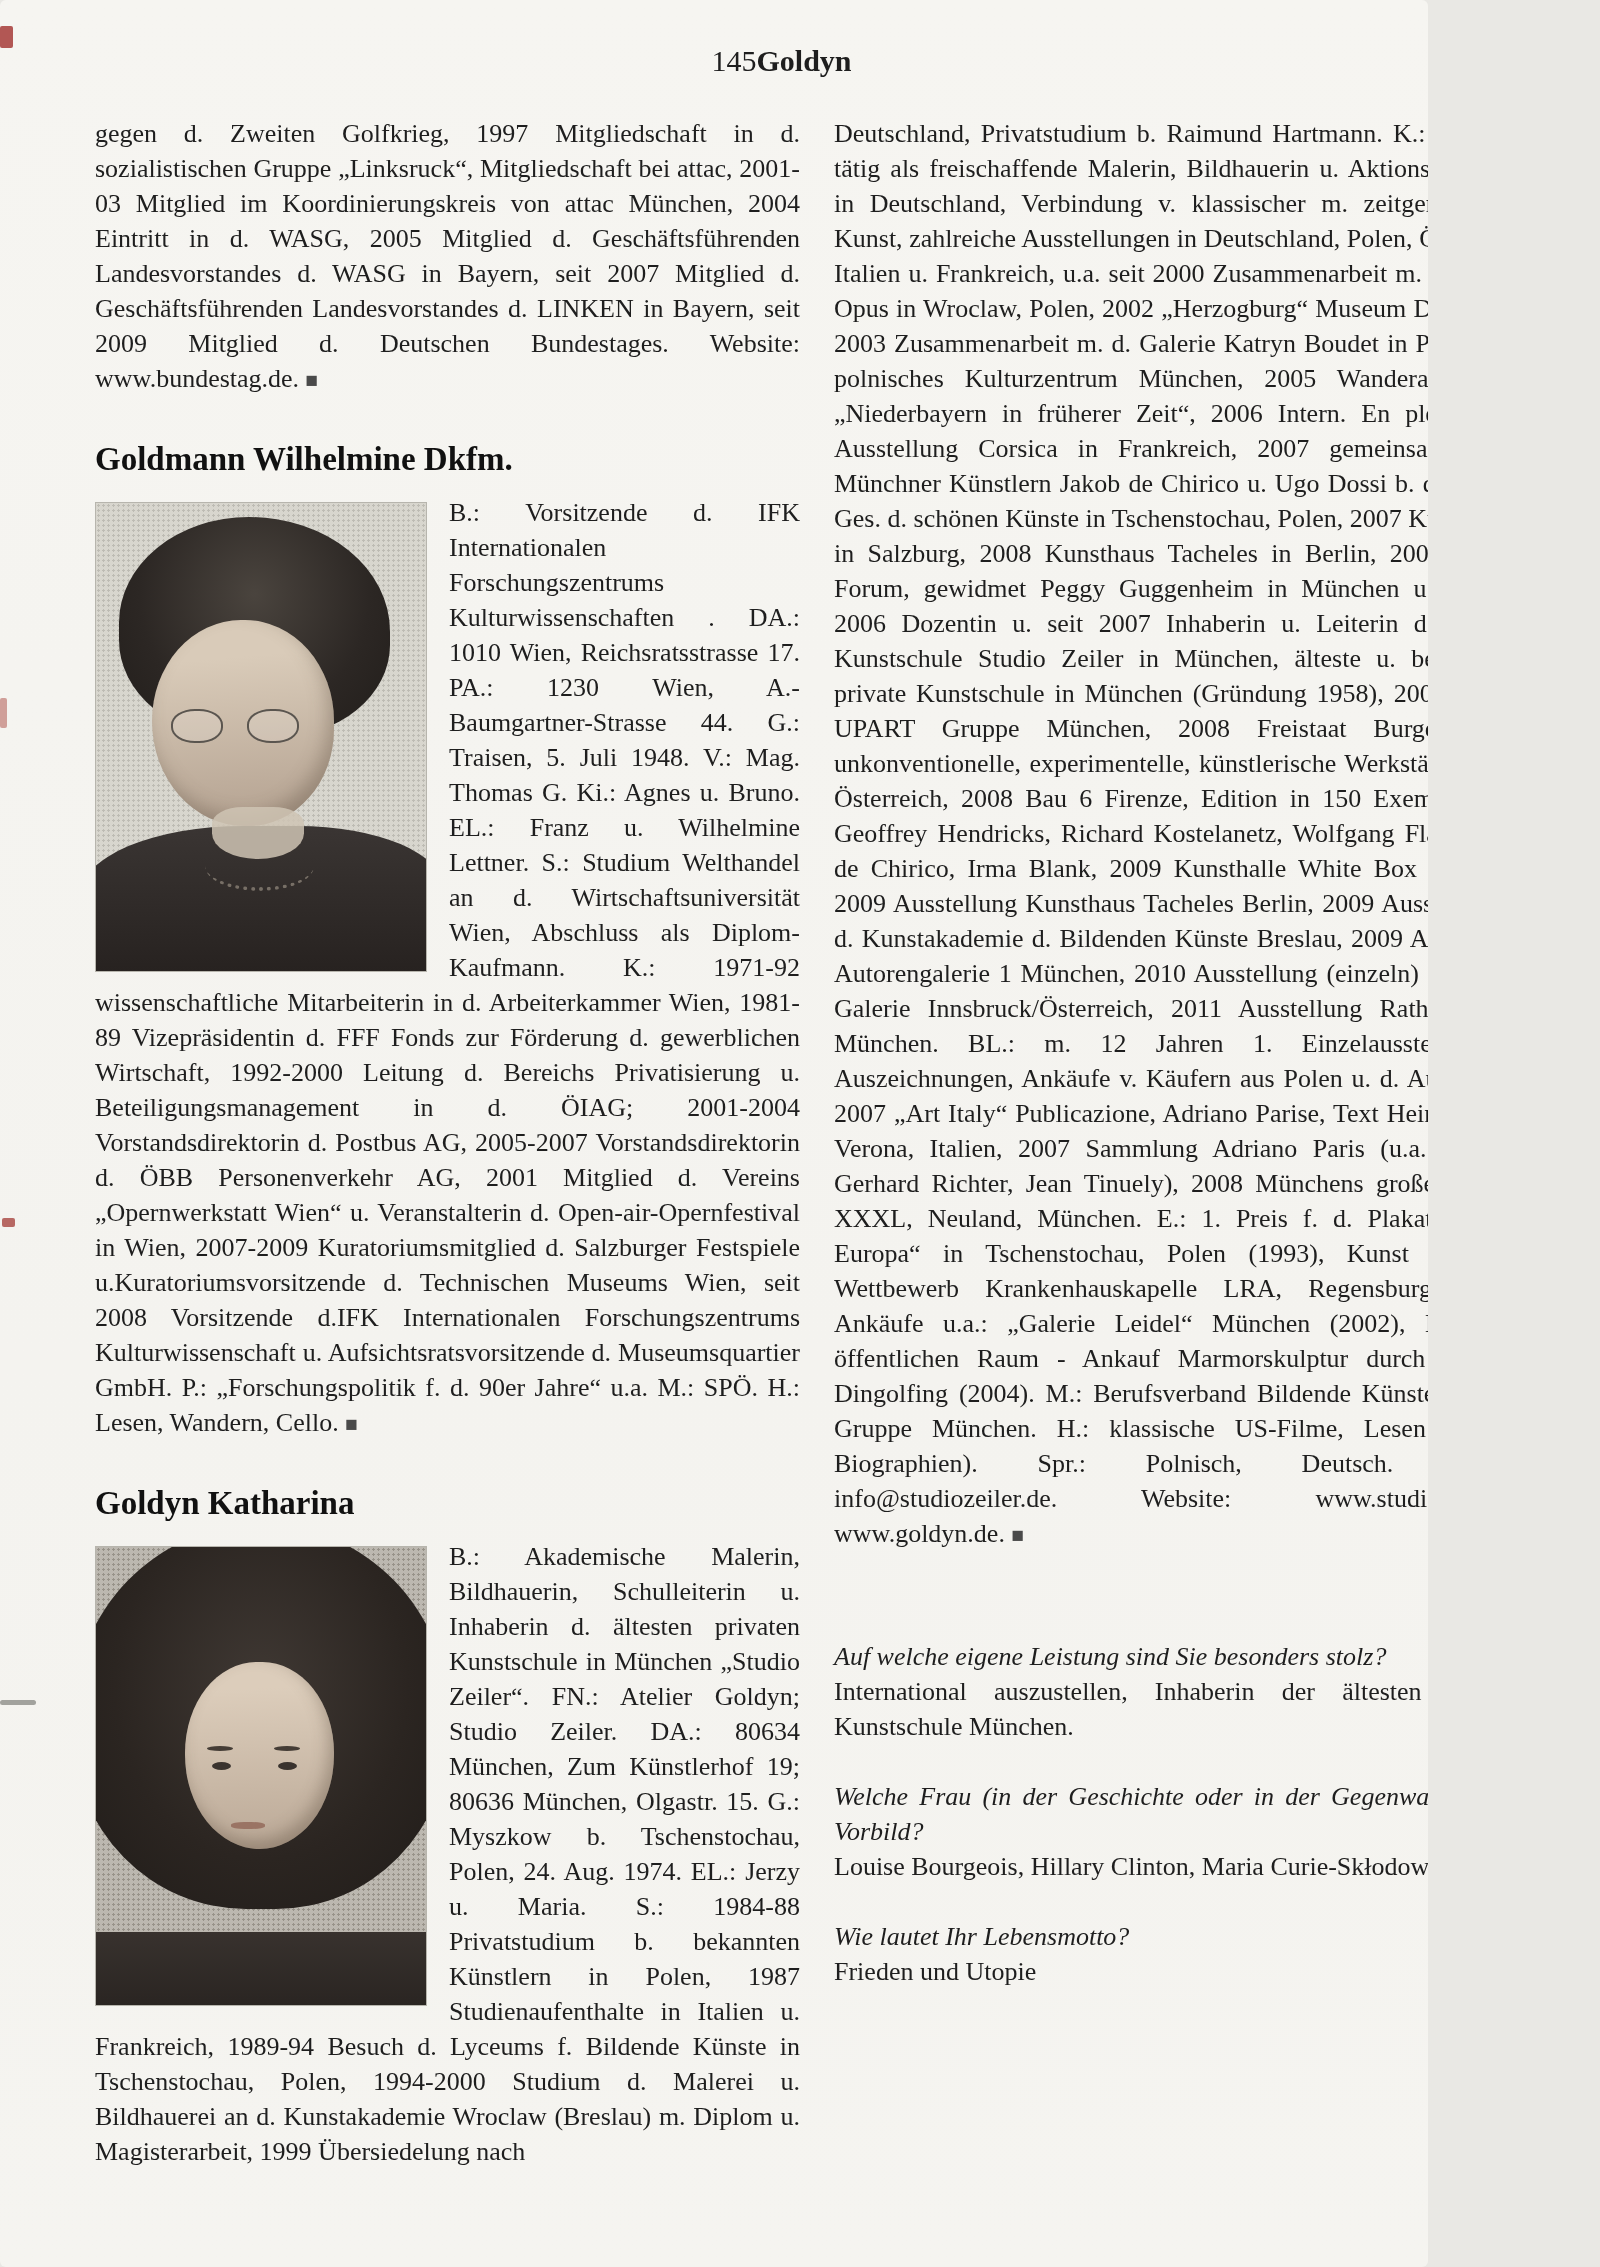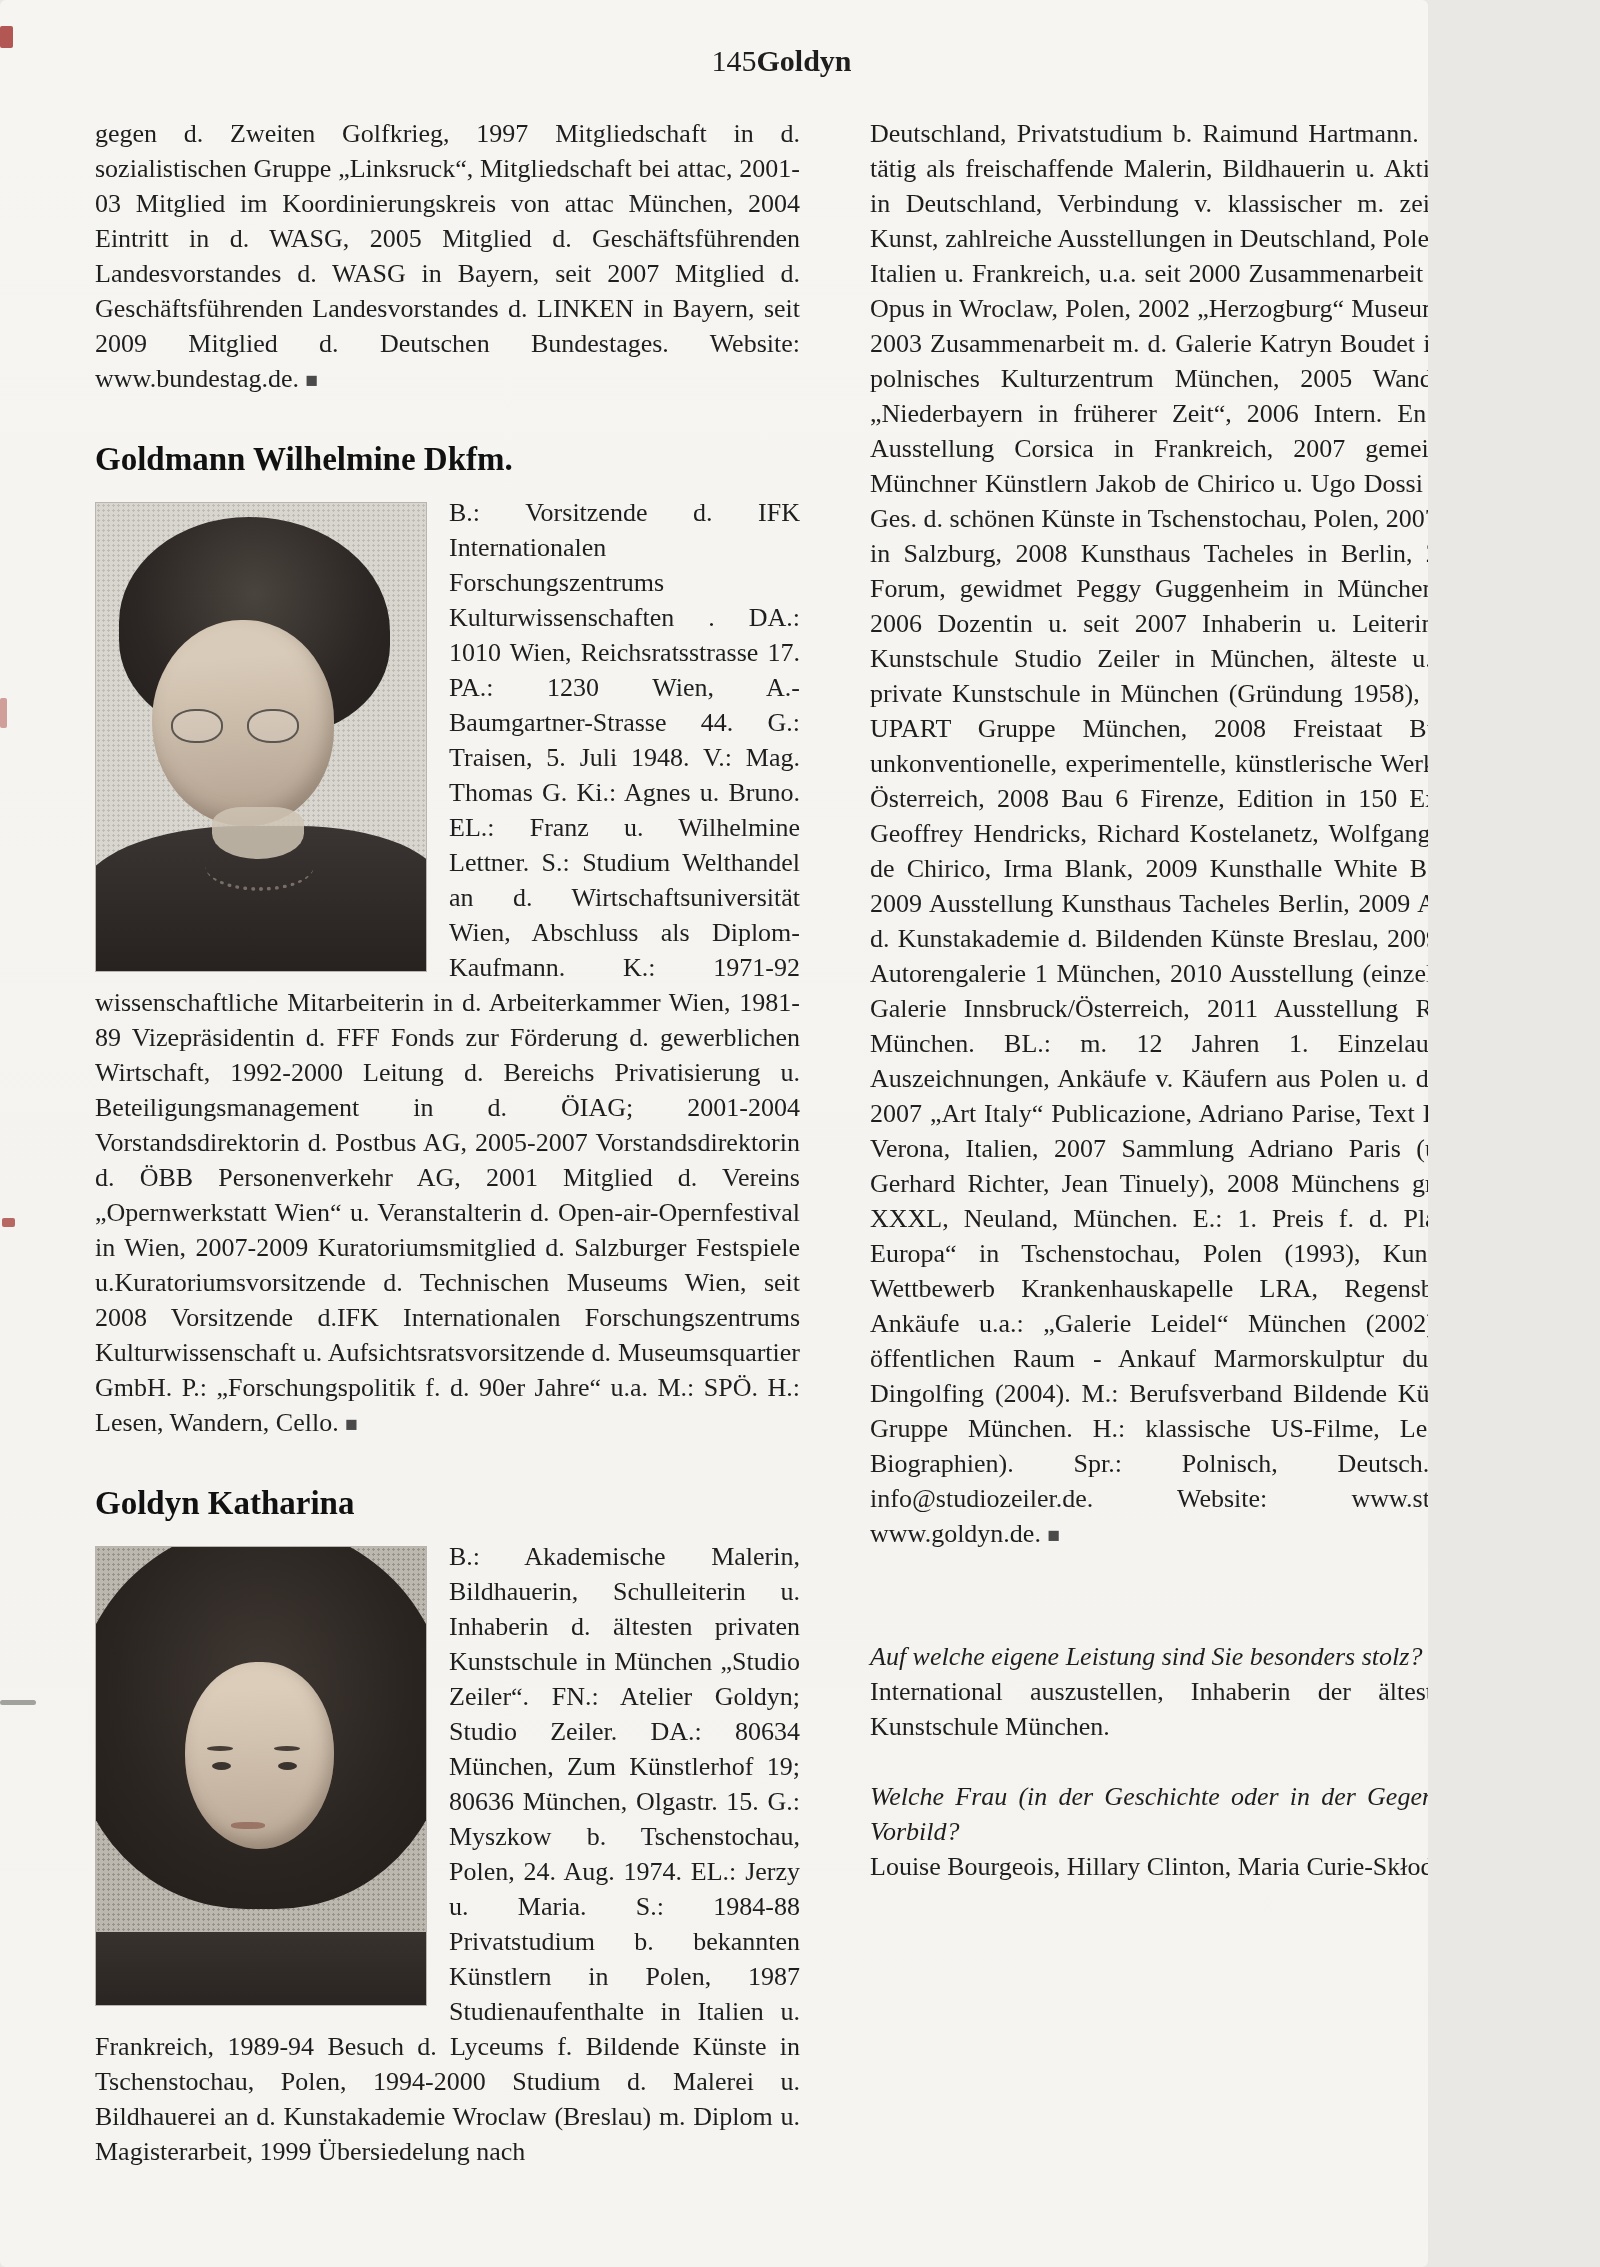--- a/index.html
+++ b/index.html
@@ -10,21 +10,21 @@
     font-family:Liberation Serif, serif;
     color:#1e1e1e;
     overflow:hidden;
     border-radius:6px;
   }
   .content{position:absolute;left:95px;top:42px;right:55px;}
   .pagehead{display:flex;align-items:baseline;font-size:30px;line-height:38px;margin-bottom:36px;}
   .ph-spacer{flex:1;}
   .pagenum{flex:0 0 auto;}
   .ph-right{flex:1;text-align:left;font-weight:bold;}
-  .columns{display:flex;gap:70px;}
+  .columns{display:flex;gap:34px;}
   .col-left{flex:0 0 705px;width:705px;}
   .col-right{flex:0 0 700px;width:700px;}
   p{margin:0;}
   .body{font-size:26px;line-height:35px;}
   .just{text-align:justify;hyphens:auto;-webkit-hyphens:auto;}
   .entry-heading{
     font-size:33px;line-height:38px;font-weight:bold;color:#111;
     margin:42px 0 17px 0;
   }
   .entry-body::after{content:"";display:block;clear:both;}
@@ -148,20 +148,24 @@
           <div class="qa-block">
             <p class="body just it">Auf welche eigene Leistung sind Sie besonders stolz?</p>
             <p class="body just">International auszustellen, Inhaberin der ältesten privaten Kunstschule München.</p>
           </div>
 
           <div class="qa-block">
             <p class="body just it">Welche Frau (in der Geschichte oder in der Gegenwart) ist Ihr Vorbild?</p>
             <p class="body just">Louise Bourgeois, Hillary Clinton, Maria Curie-Skłodowska</p>
           </div>
 
+          <div class="qa-block">
+            <p class="body just it">Wie lautet Ihr Lebensmotto?</p>
+            <p class="body just">Frieden und Utopie</p>
+          </div>
 
 
         </div>
 
       </div>
 
     </div>
   </div>
 </div>
 

